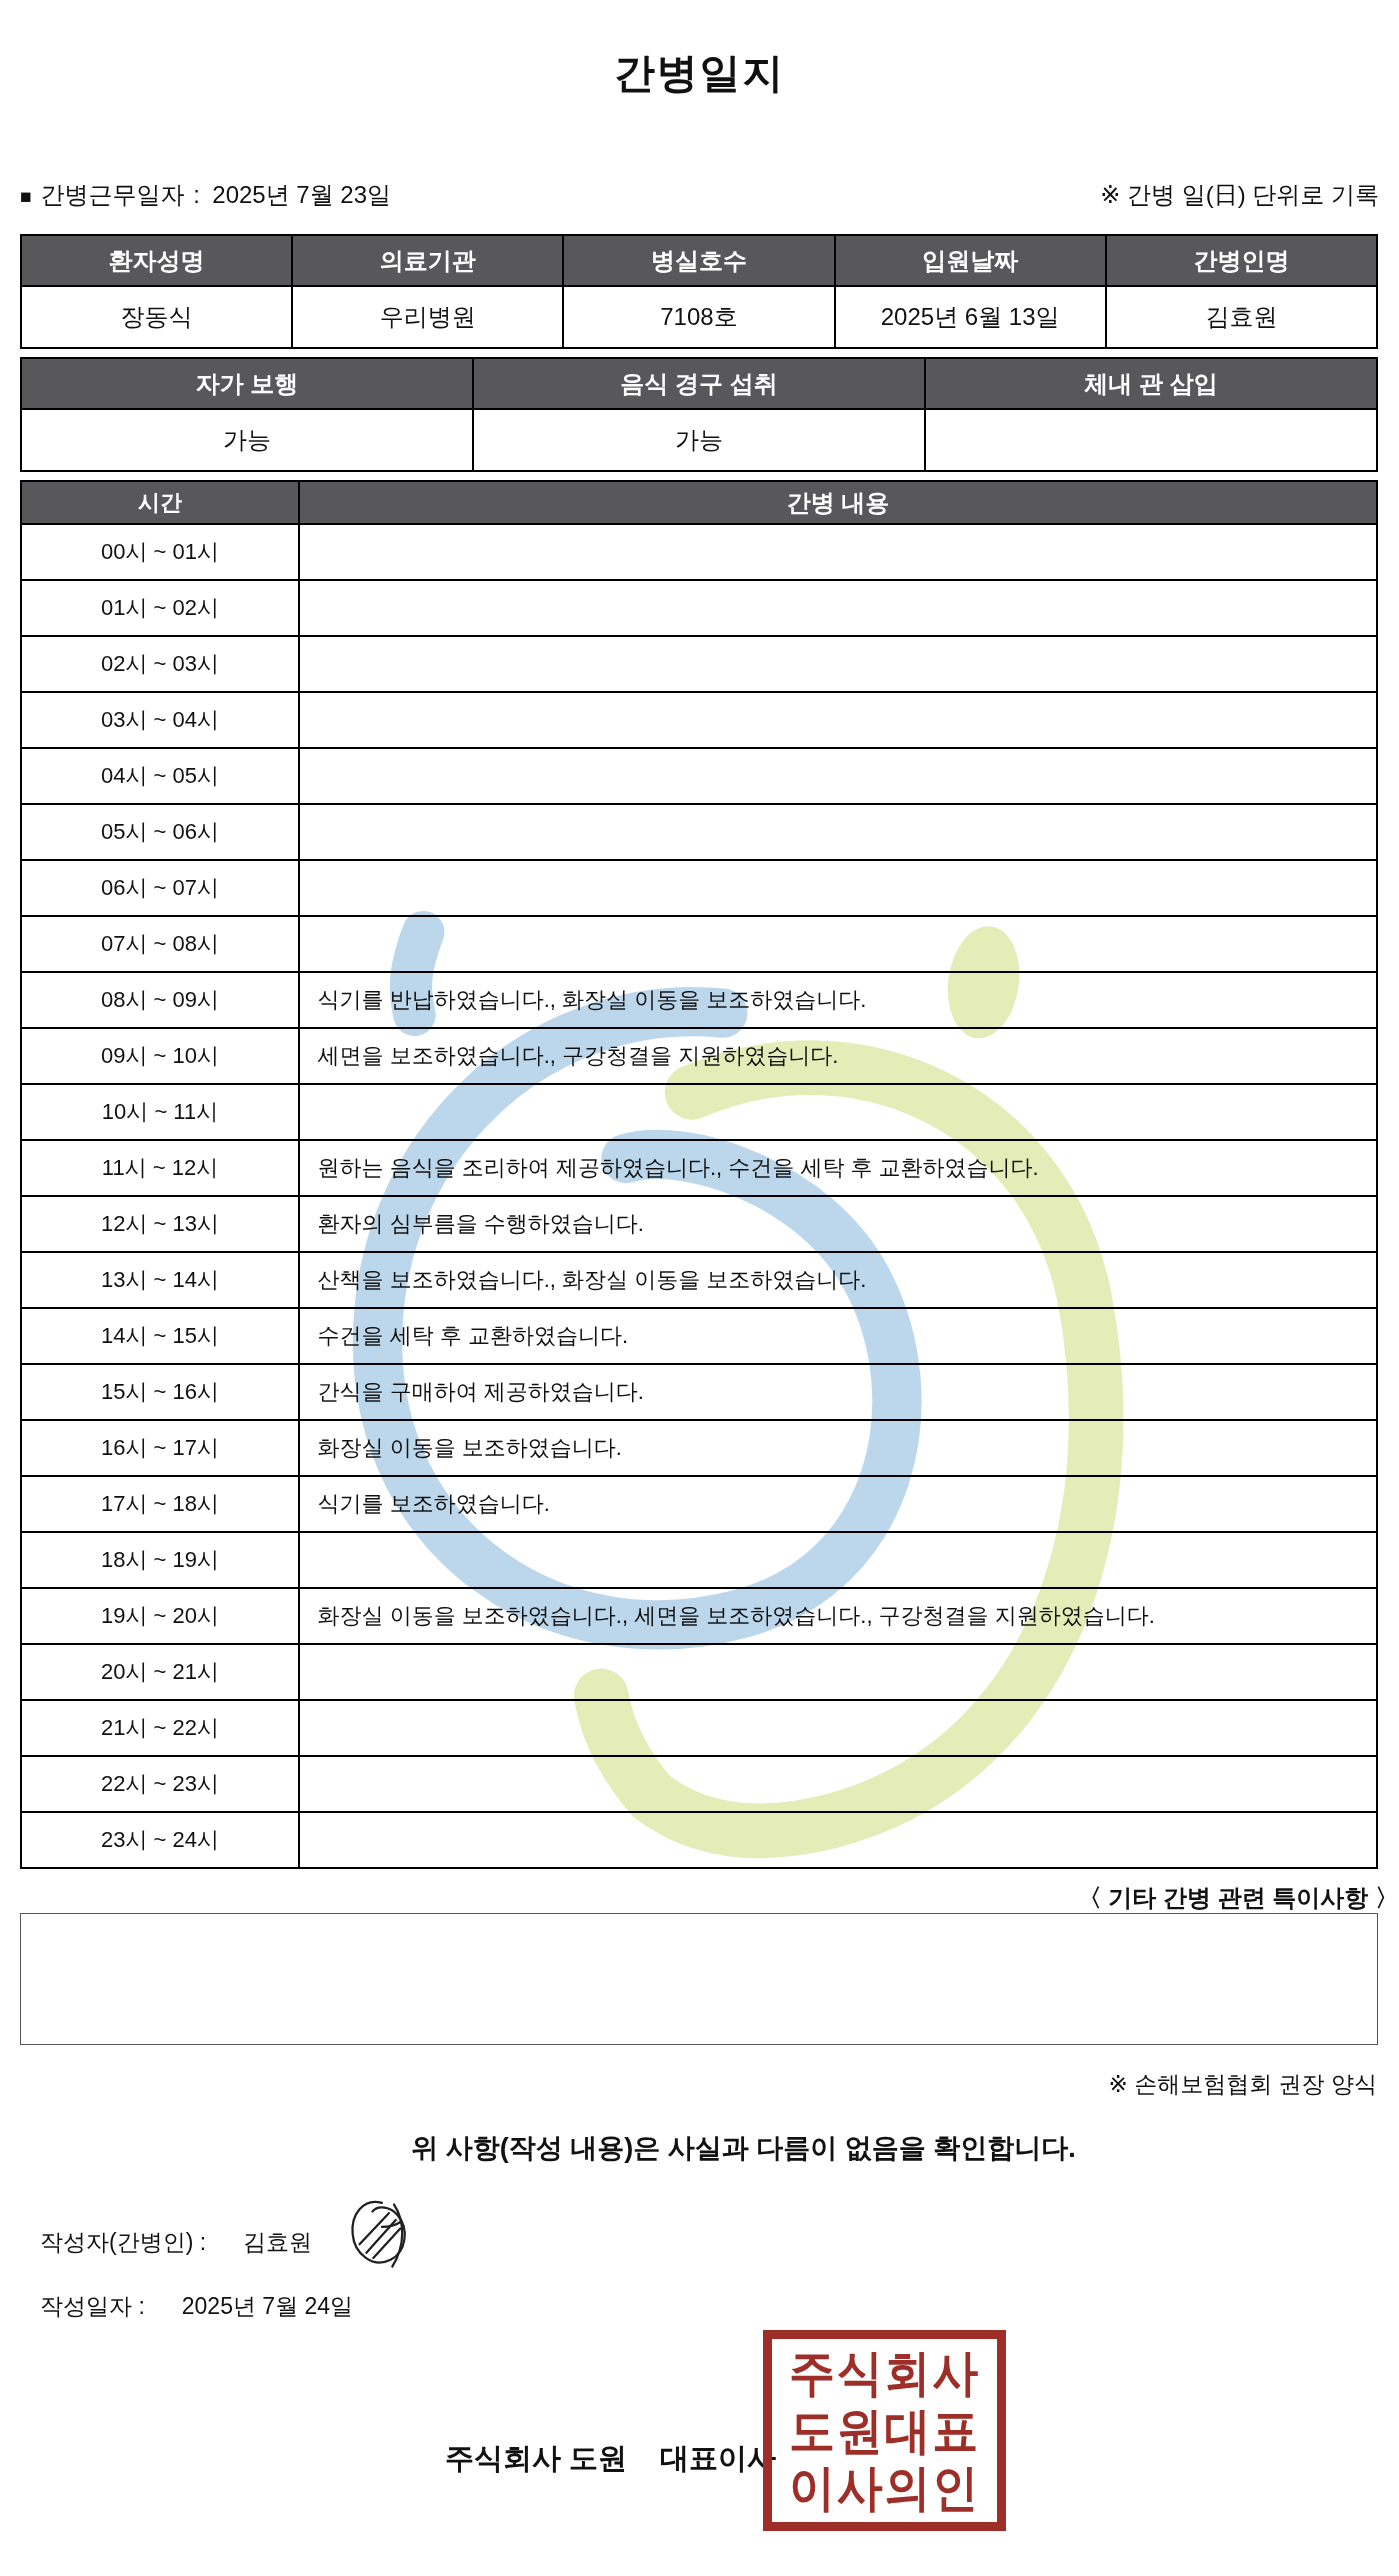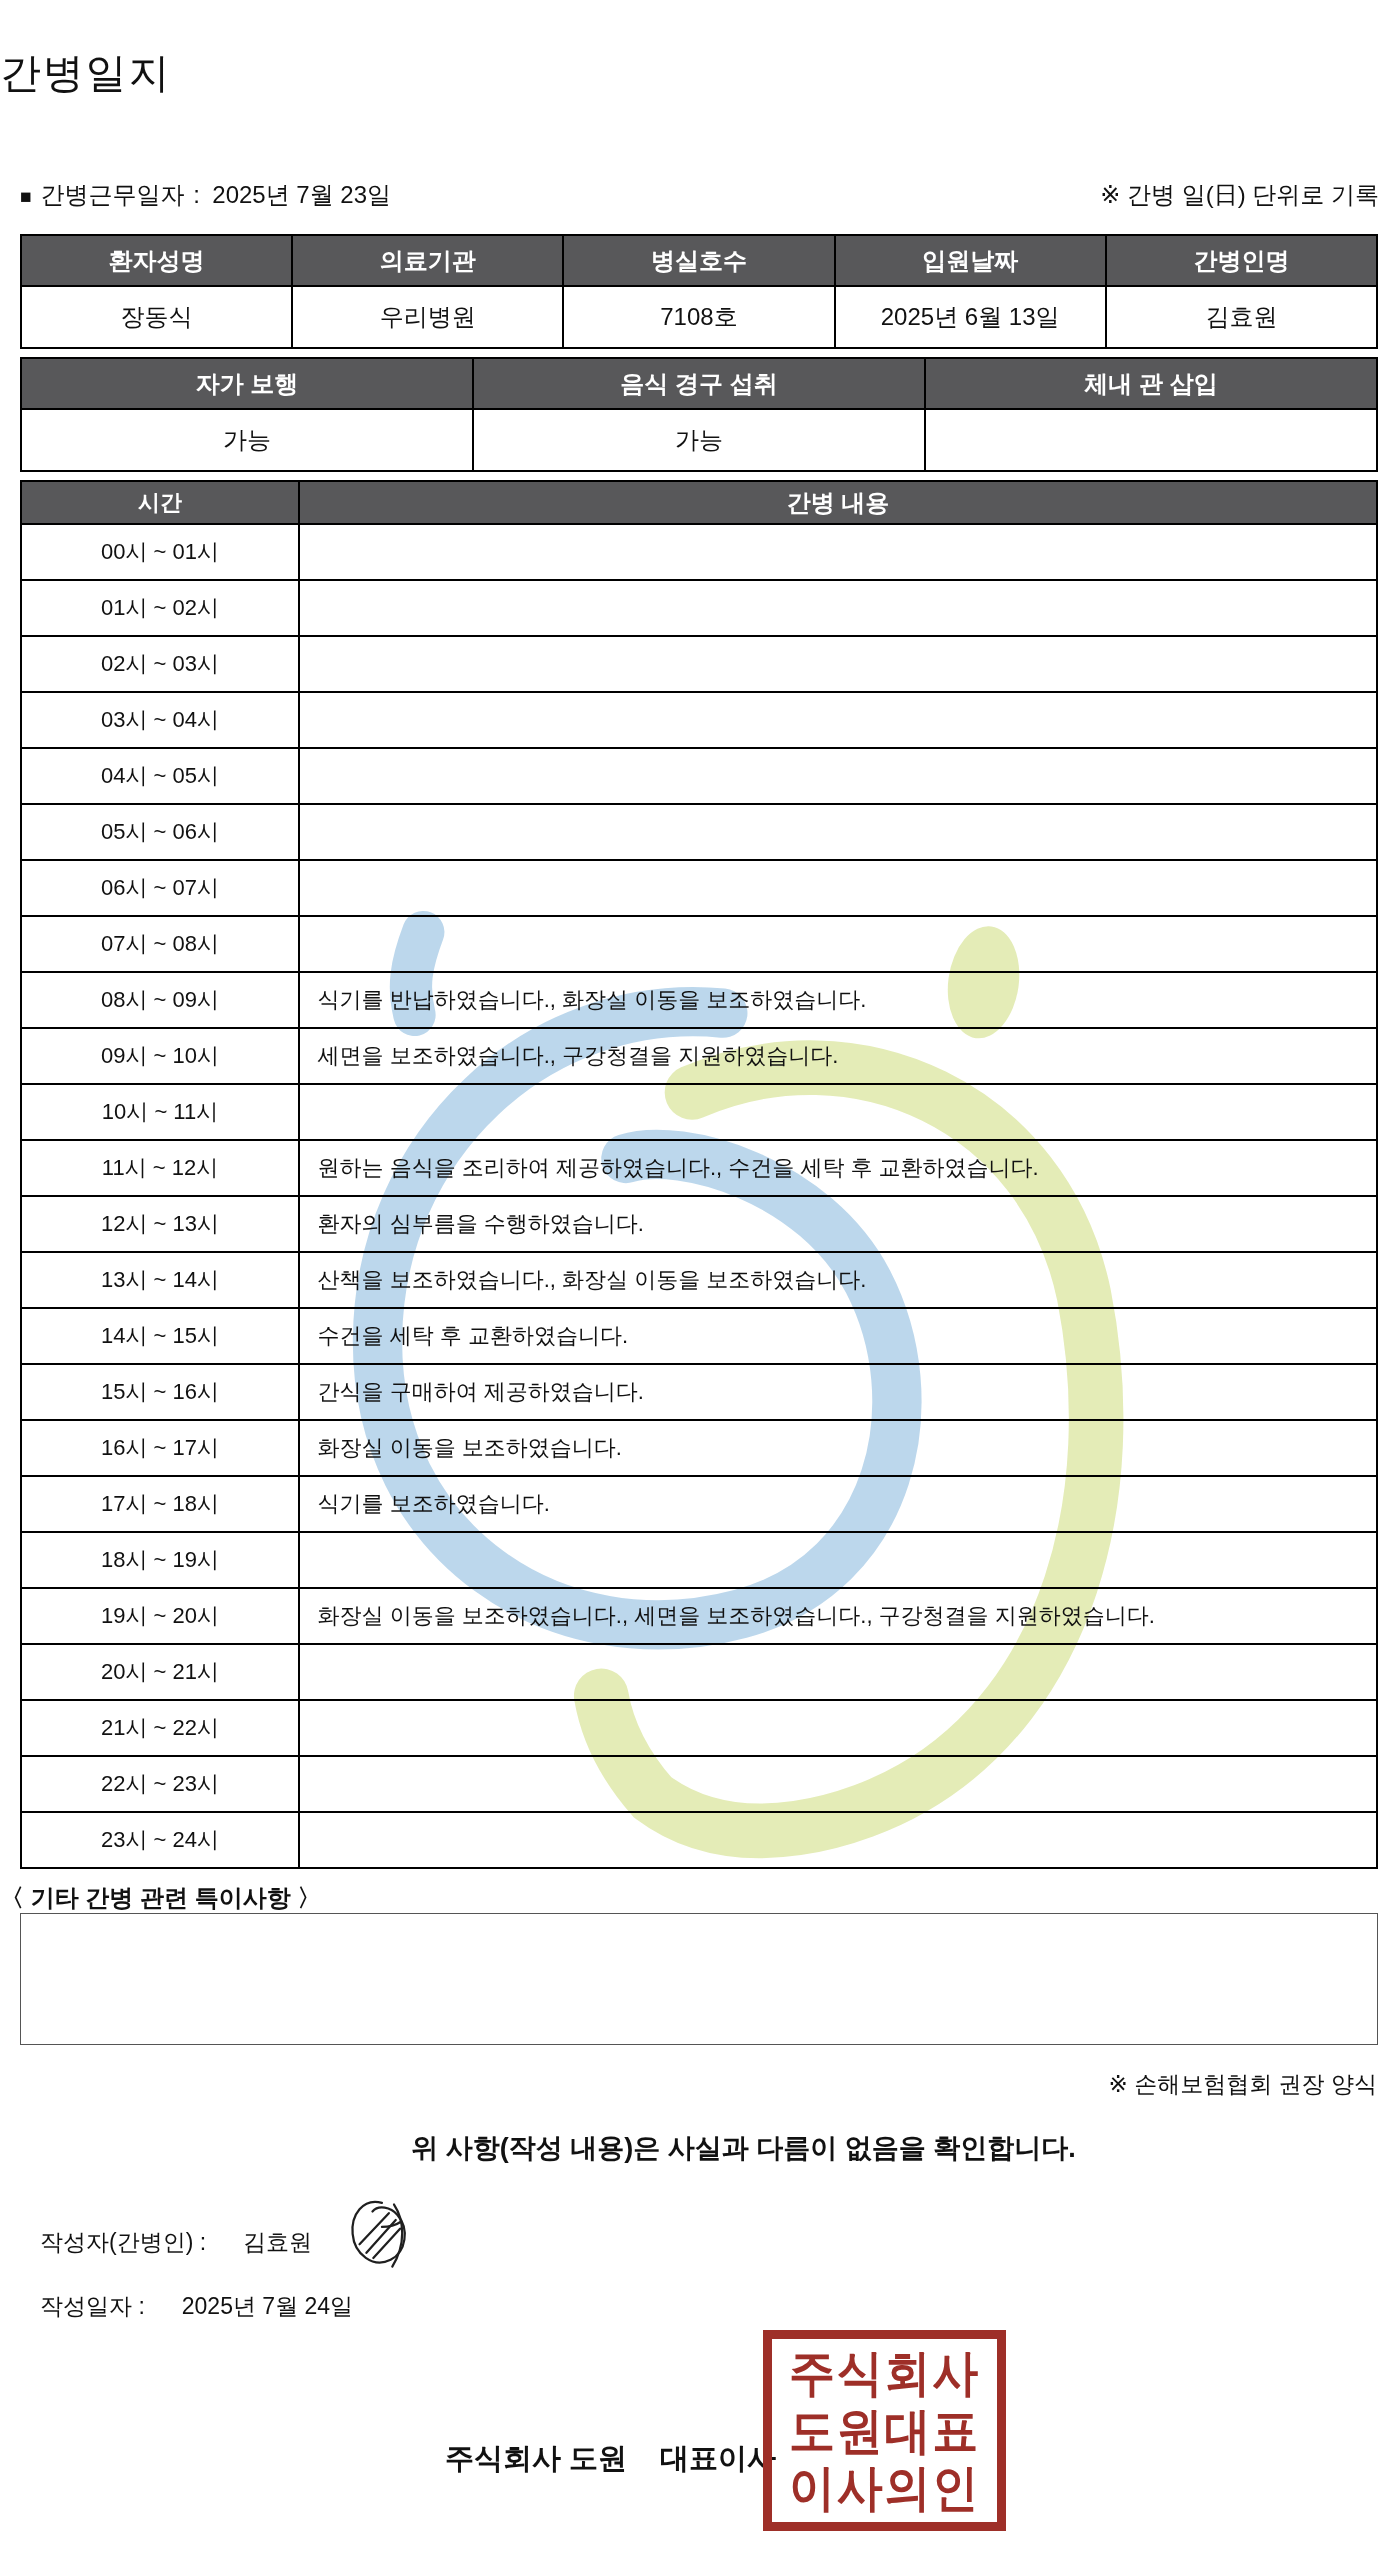--- a/index.html
+++ b/index.html
@@ -18,22 +18,23 @@
     position: absolute;
     left: 247px; top: 881px;
     width: 934px; height: 1013px;
     z-index: 0;
     mix-blend-mode: multiply;
     opacity: 0.9;
   }
   
   .title {
     padding-top: 46px;
+    text-align: center;
     font-size: 41px;
-    font-weight: normal;
+    font-weight: bold;
     letter-spacing: 1.8px;
     position: relative; z-index: 2;
   }
   .date-row {
     margin: 78px 20px 0 20px;
     display: flex;
     justify-content: space-between;
     align-items: flex-end;
     font-size: 24px;
     position: relative; z-index: 2;
@@ -73,21 +74,21 @@
   }
   .log-table .content-col {
     font-size: 22px;
     text-align: left;
     padding-left: 17.6px;
   }
   
   .notes-title {
     position: absolute; top: 1882px; left: 0;
     width: 100%;
-    text-align: left;
+    text-align: right;
     font-size: 24px;
     font-weight: bold;
     z-index: 2;
   }
   .notes-box {
     position: absolute; top: 1913px; left: 20px;
     width: 1358px; height: 132px;
     border: 1.8px solid #555;
     background: #fff;
     z-index: 2;

